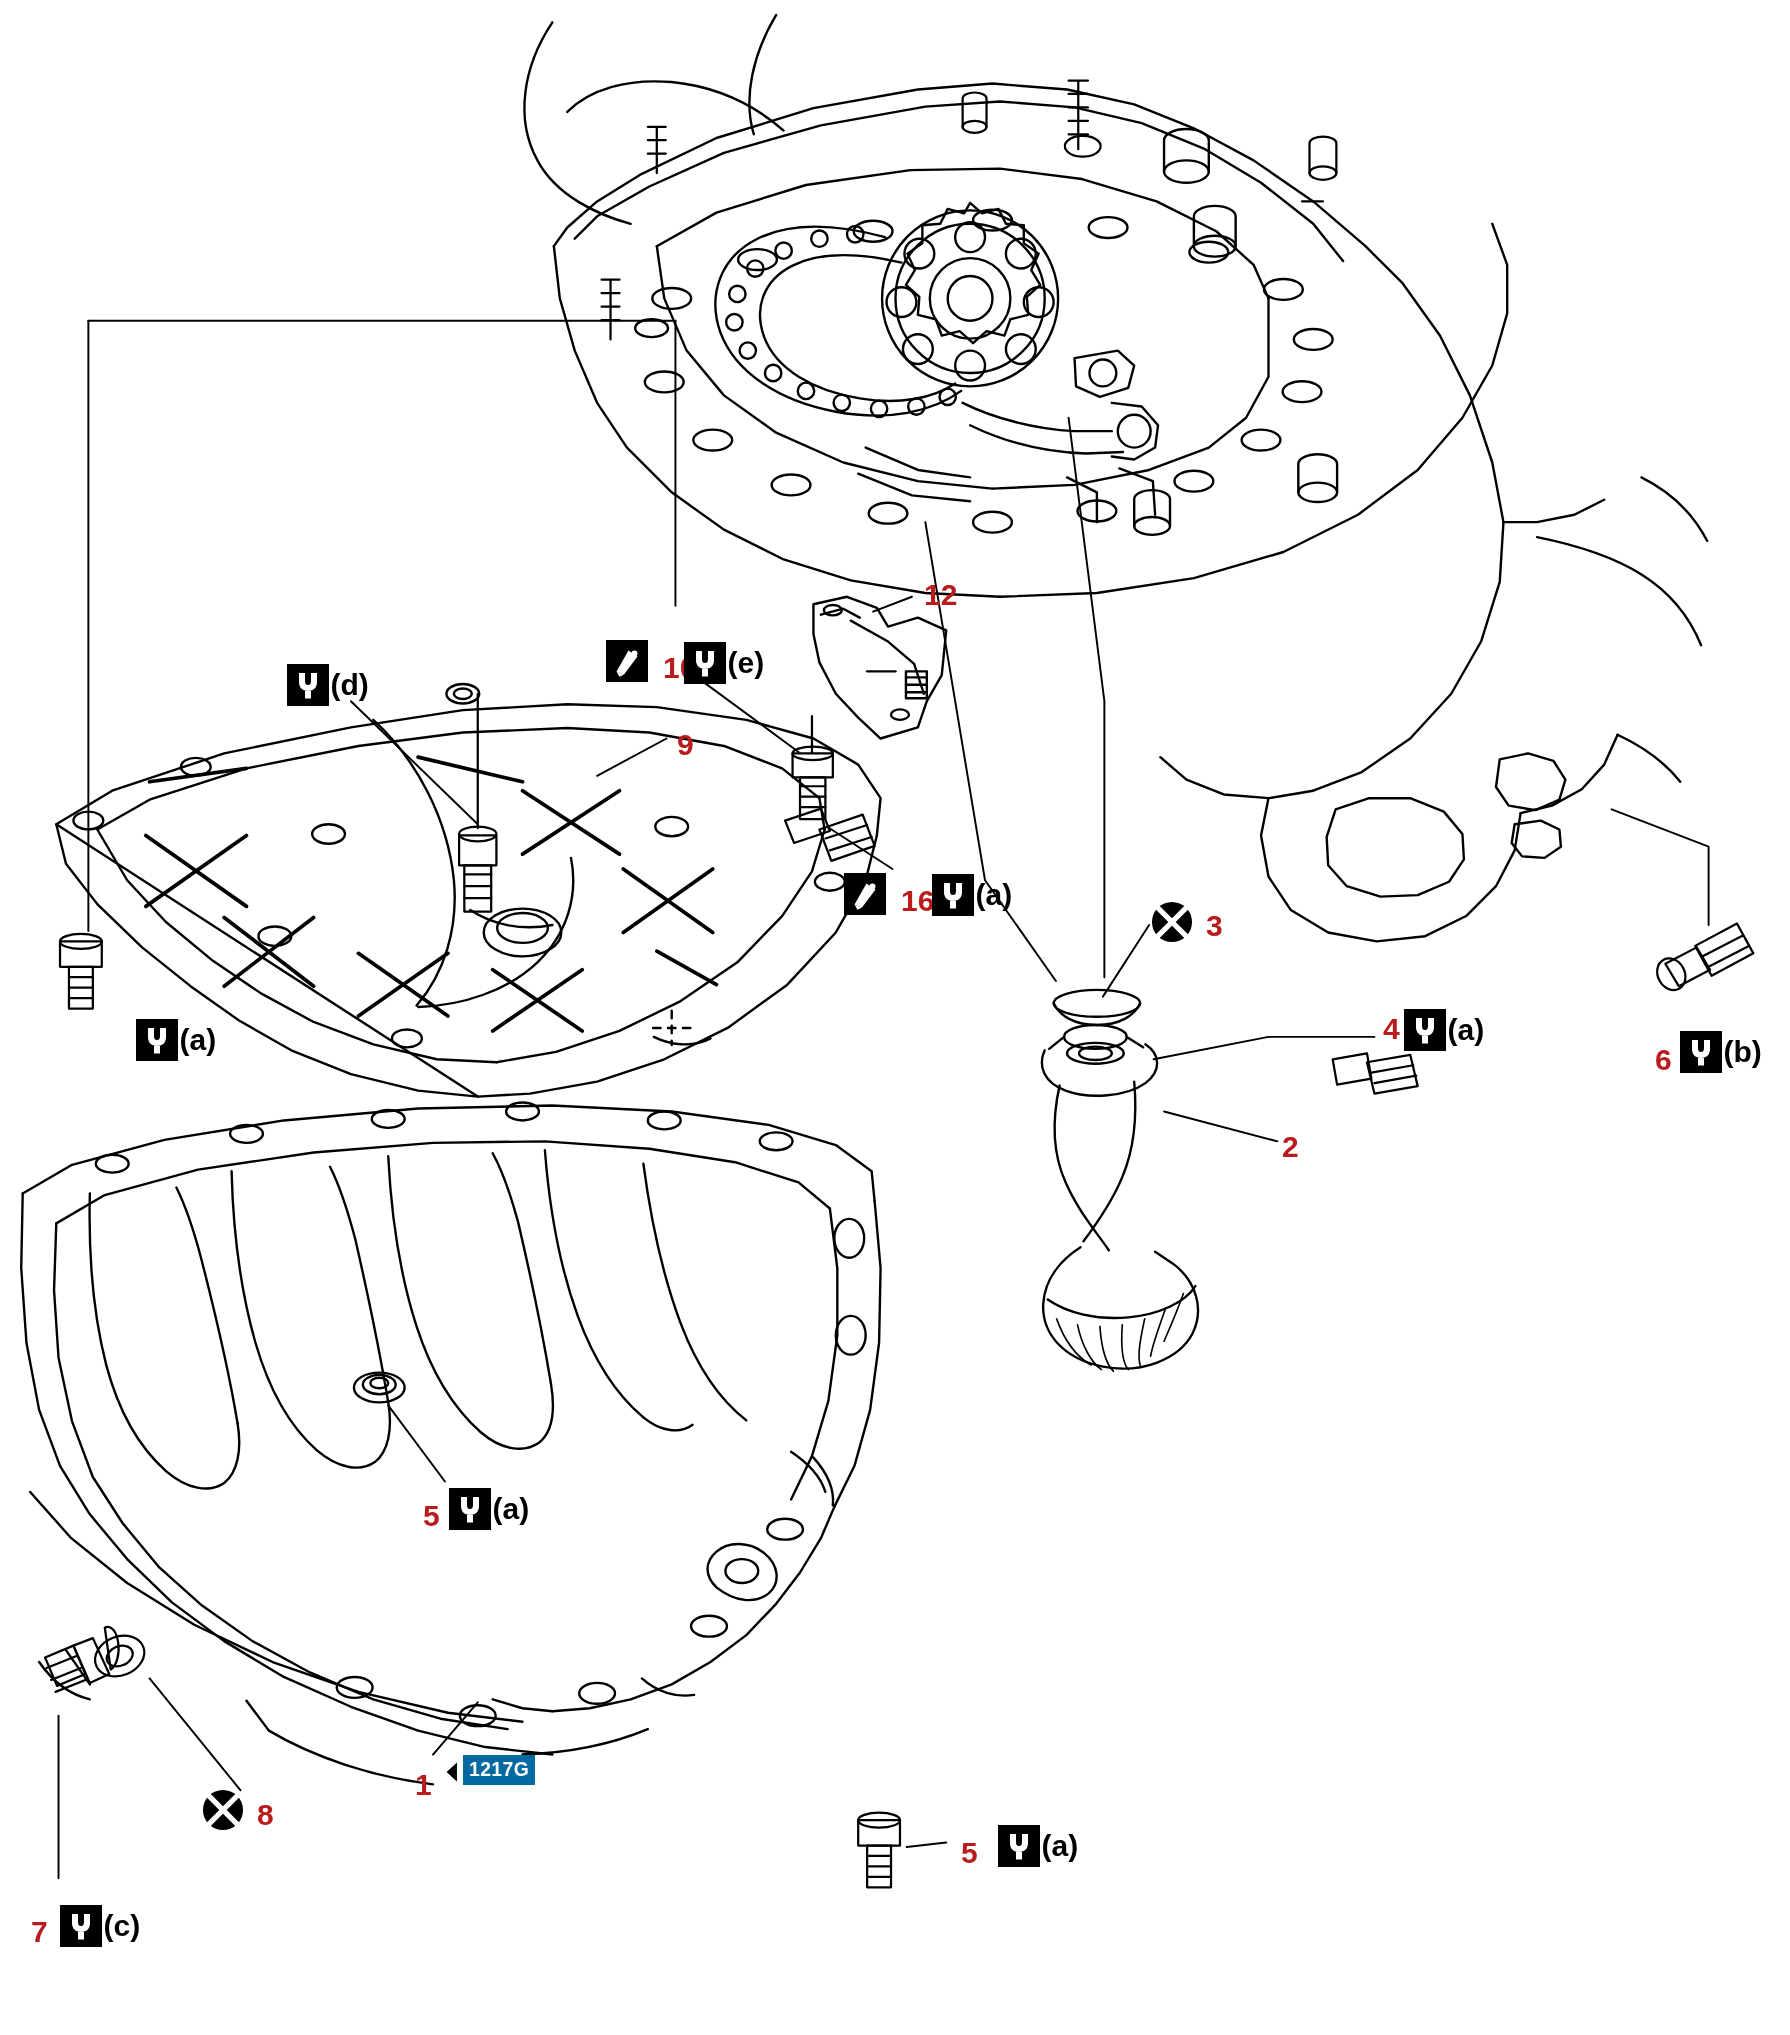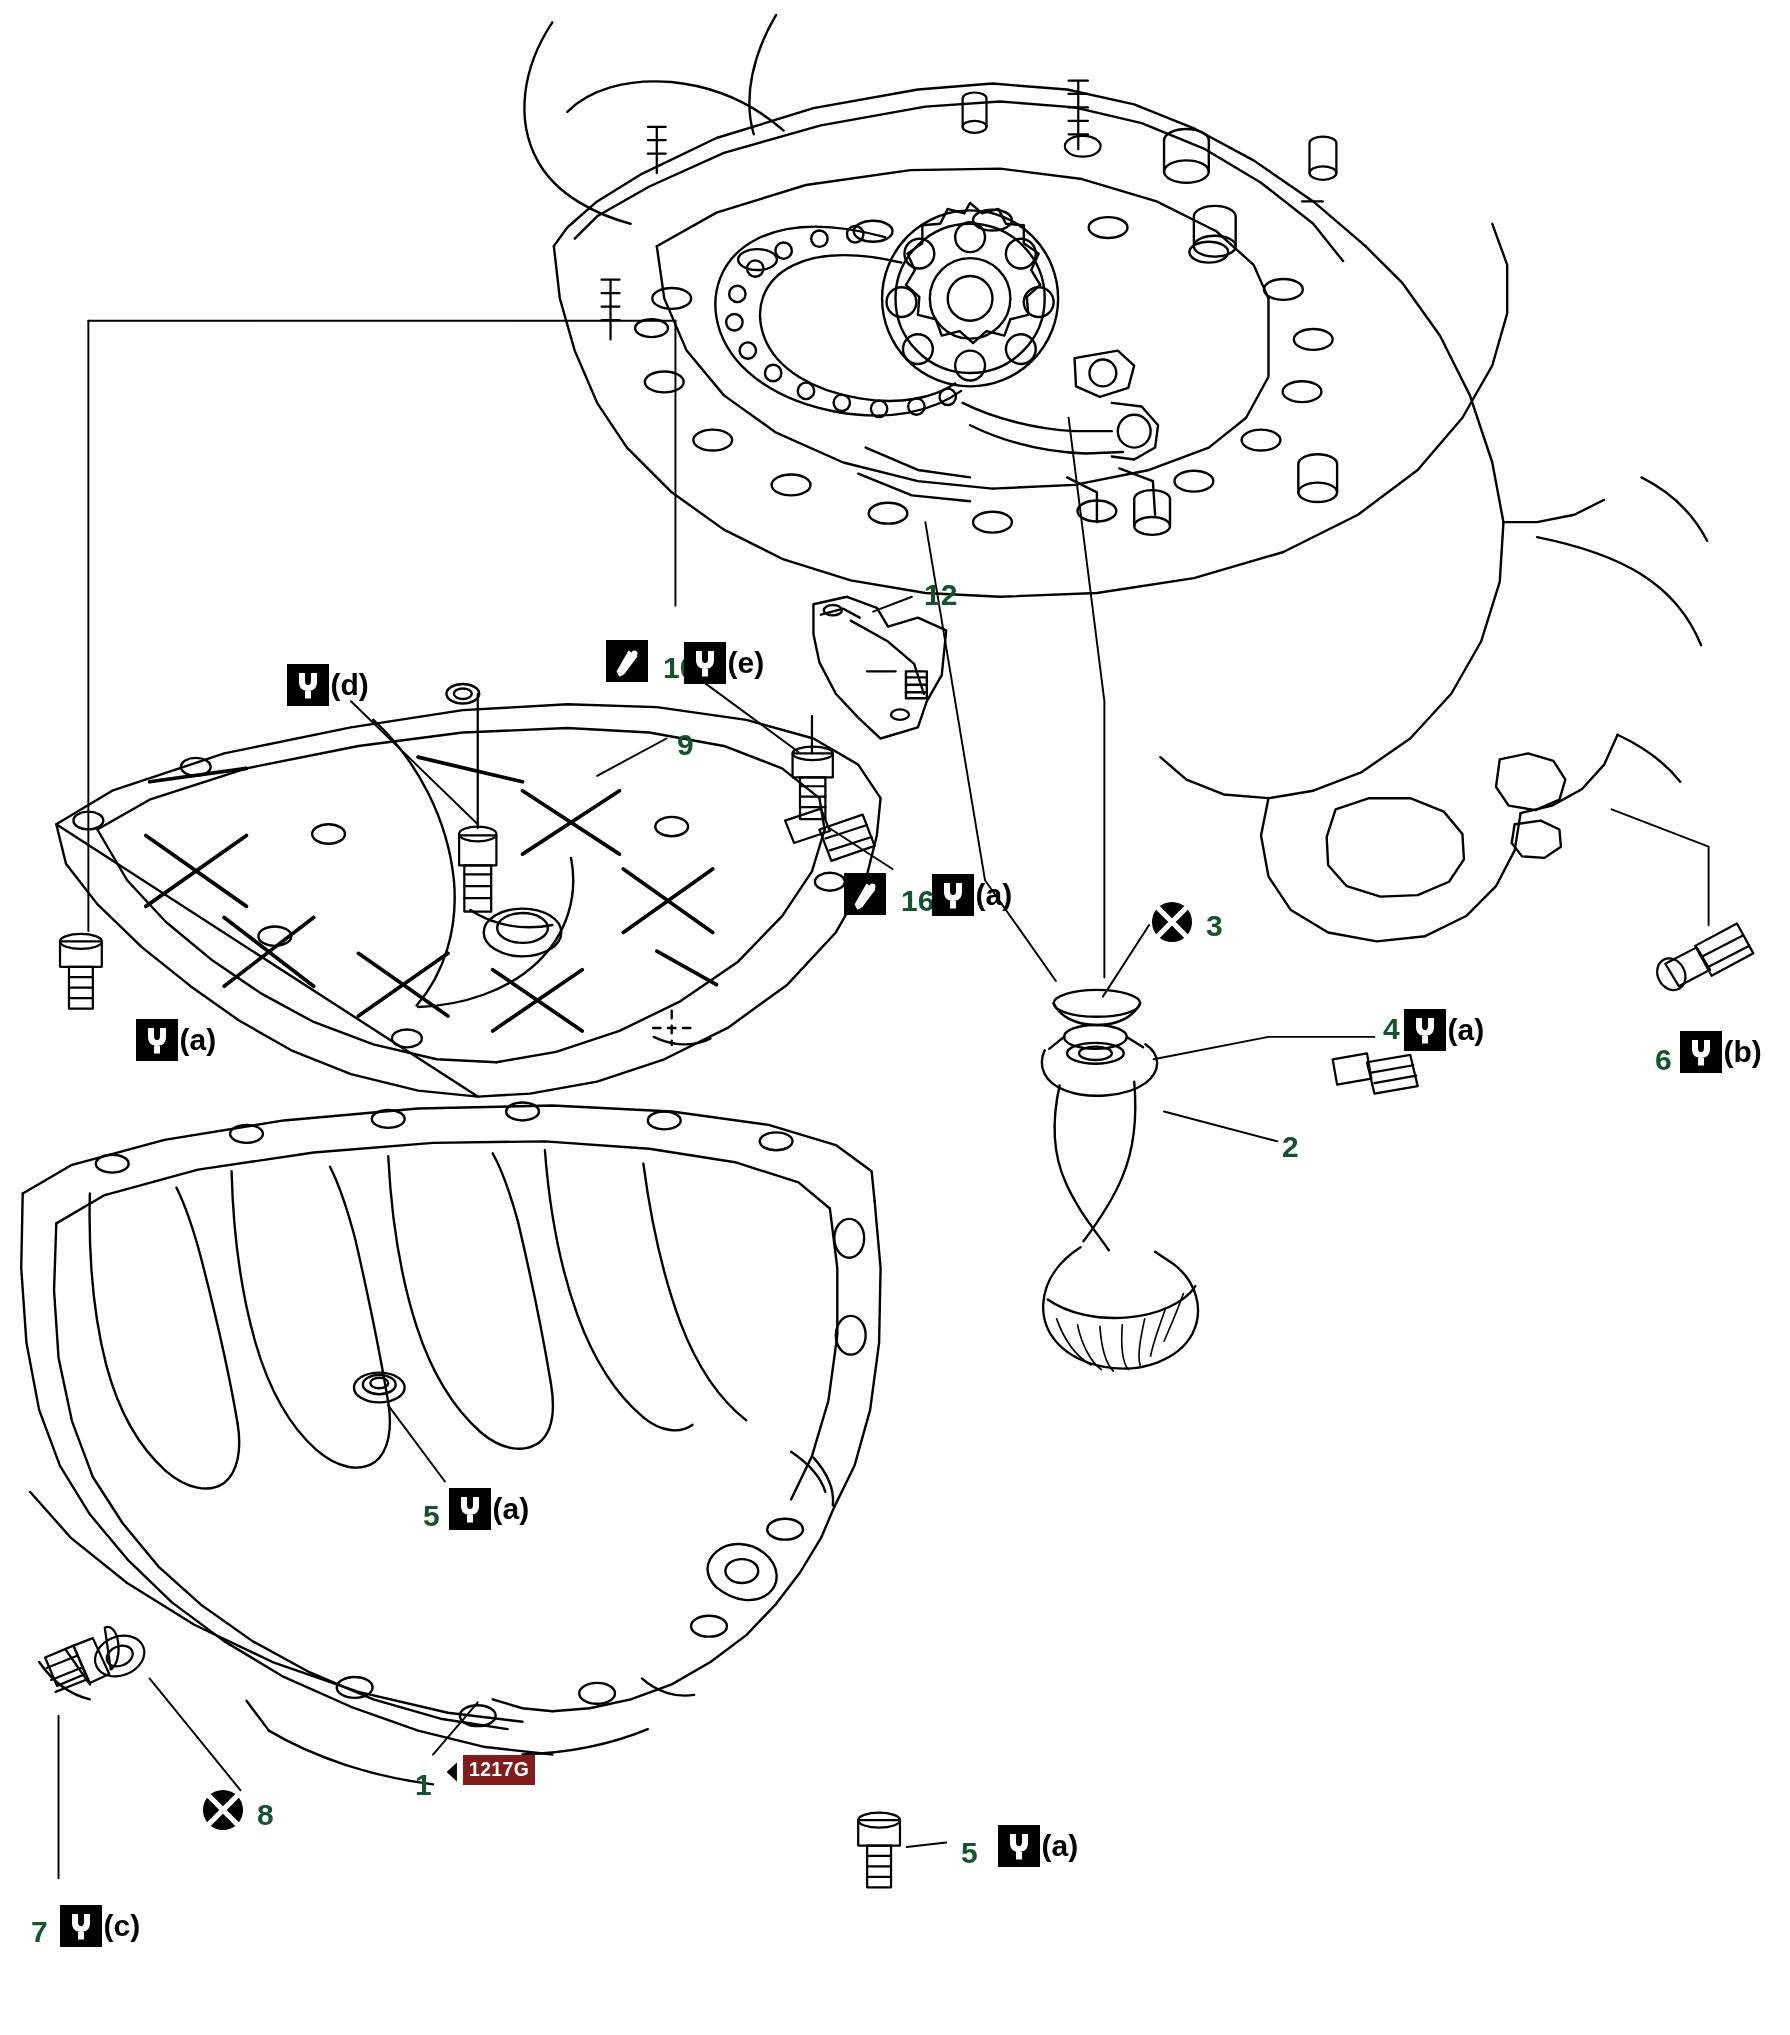--- a/index.html
+++ b/index.html
@@ -23,21 +23,21 @@
   svg#art {
     position: absolute;
     left: 0; top: 0;
     width: 1791px;
     height: 2035px;
   }
   .callout {
     position: absolute;
     font-family: "Liberation Sans", sans-serif;
     font-weight: 700;
-    color: #14532d;
+    color: #b91c1c;
     white-space: nowrap;
     line-height: 1;
   }
   .num {
     font-size: 30px;
     letter-spacing: 0px;
   }
   
   .badge {
     position: absolute;
@@ -54,21 +54,21 @@
   }
   .badge .sq svg { position:absolute; left:0; top:0; }
   .badge .lab {
     font-size: 30px;
     font-weight: 700;
     margin-left: 1.5px;
     color: #000;
   }
   .tagbox {
     position: absolute;
-    background: #7f1d1d;
+    background: #0369a1;
     color: #fff;
     font-size: 19.4px;
     font-weight: 700;
     padding: 3px 6px 3.7px 6px;
     letter-spacing: 0.4px;
     font-family: "Liberation Sans", sans-serif;
   }
 </style>
 </head>
 <body>

